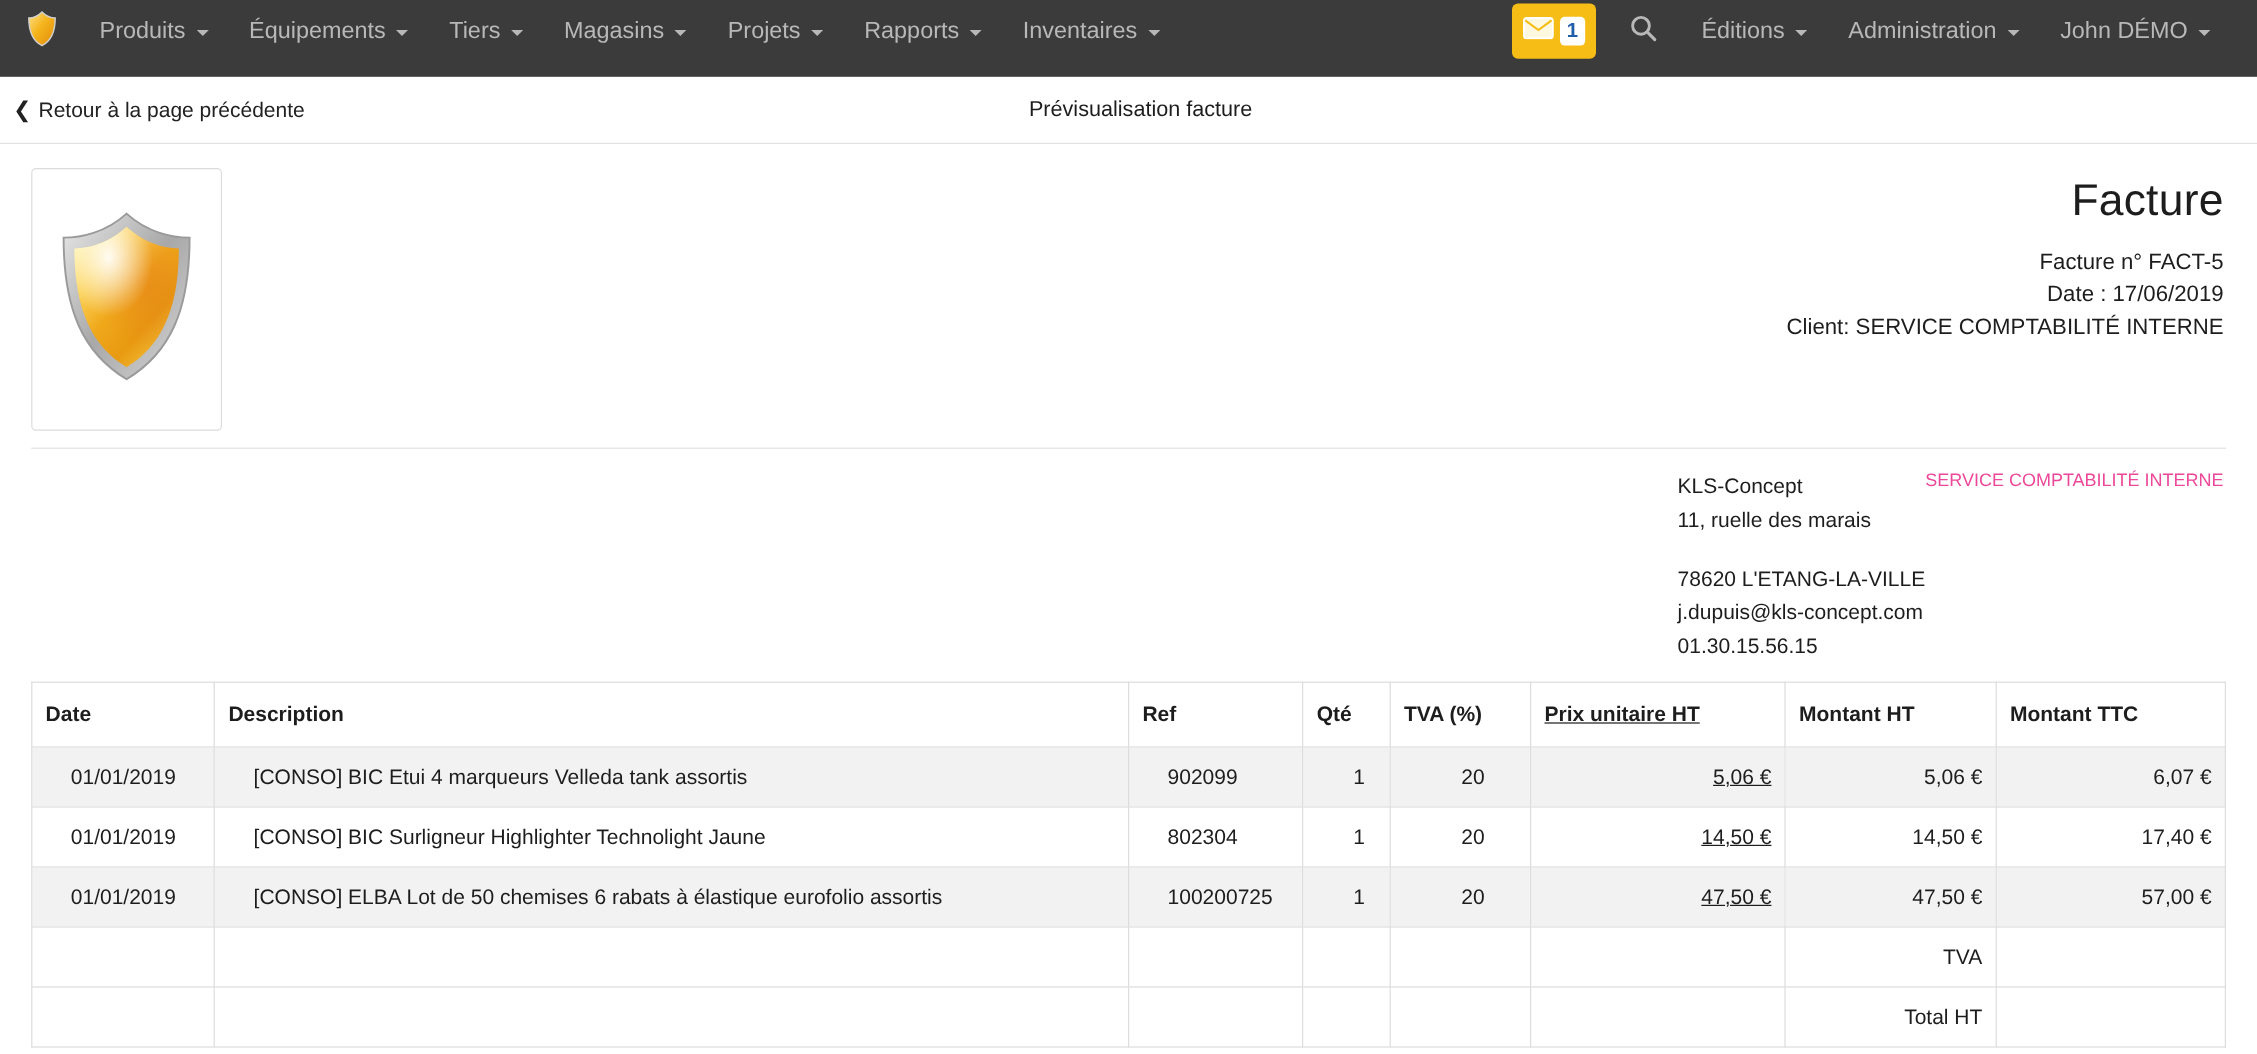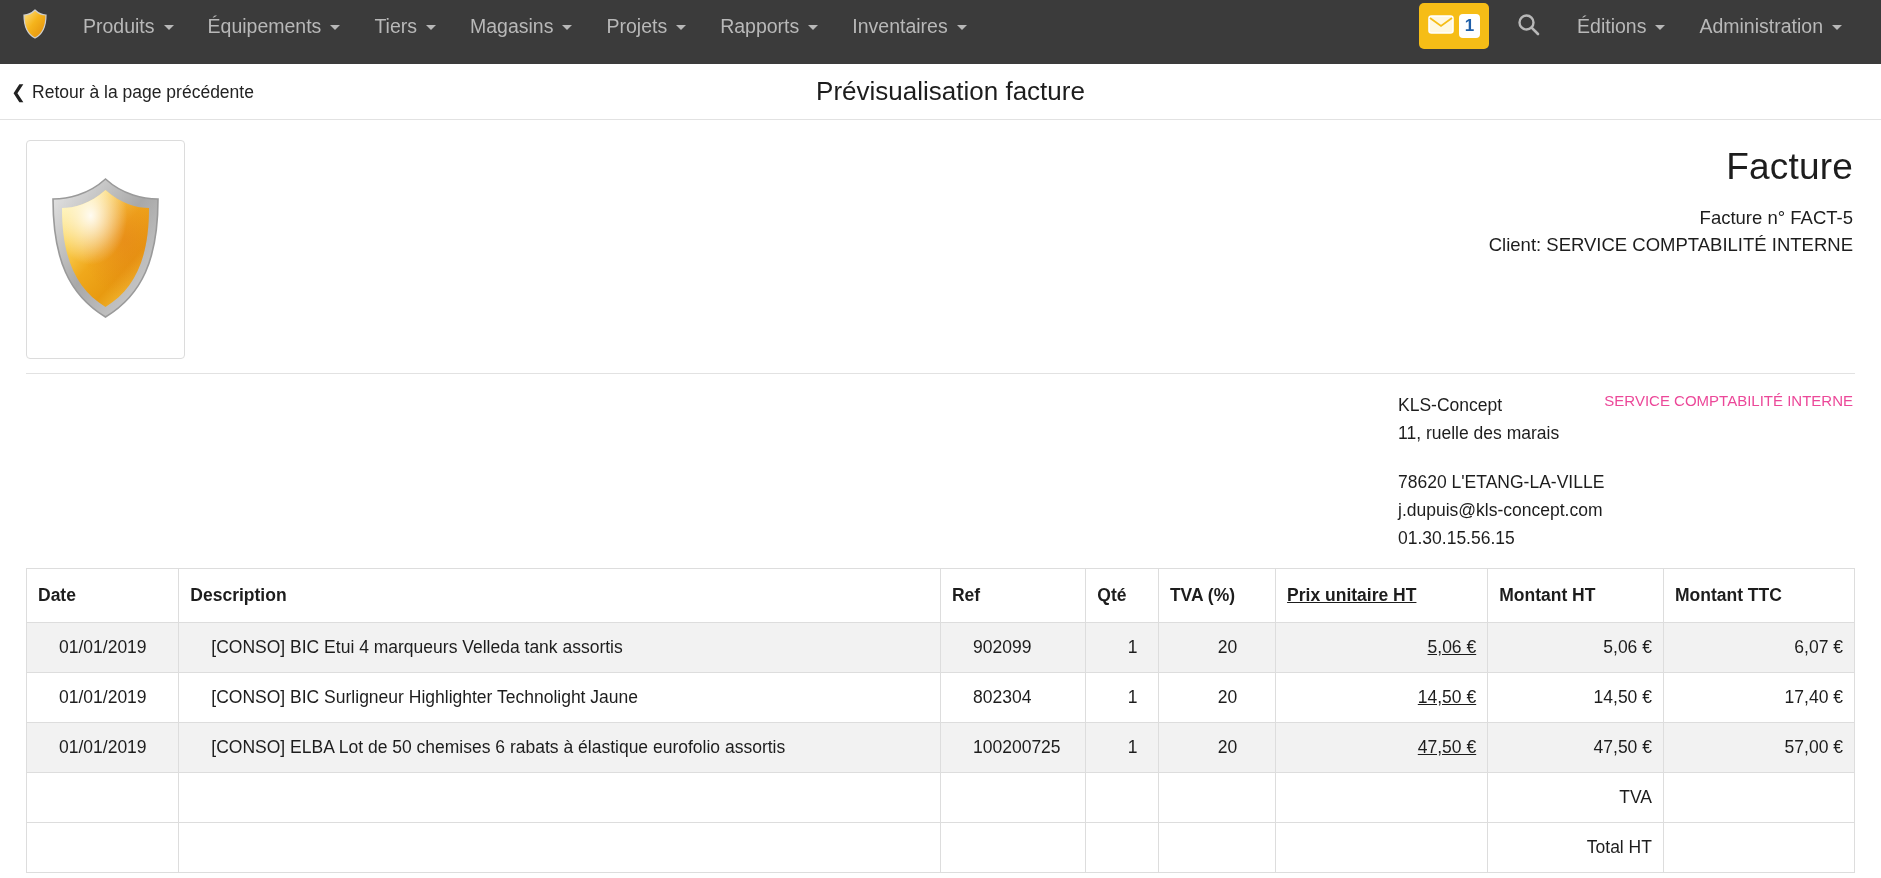--- a/index.html
+++ b/index.html
@@ -90,21 +90,21 @@
     cursor: pointer;
     white-space: nowrap;
   }
   .back-chev {
     font-size: 18px; line-height: 1;
     color: #222; font-weight: 400;
   }
   .page-title {
     width: 100%;
     text-align: center;
-    font-size: 26px;
+    font-size: 18px;
     color: #1d1d1d;
     font-weight: 400;
     padding-left: 20px;
   }
 
   
   .invoice {
     padding: 0 26px;
     position: relative;
   }
@@ -274,20 +274,24 @@
         </svg>
       </span>
     </div>
 
     <div class="nav-item">
       <span>Éditions</span>
       <i class="caret"></i>
     </div>
     <div class="nav-item">
       <span>Administration</span>
+      <i class="caret"></i>
+    </div>
+    <div class="nav-item">
+      <span>John DÉMO</span>
       <i class="caret"></i>
     </div>
   </div>
 </div>
 
 <div class="page-header">
   <div class="back-link">
     <span class="back-chev">❮</span>
     <span>Retour à la page précédente</span>
   </div>
@@ -326,20 +330,21 @@
           <path d="M62.5 17 C47 31 31 35 19 35 C19 85 33 116 62.5 134 C92 116 106 85 106 35 C94 35 78 31 62.5 17 Z" fill="url(#shbody)"></path>
           <path d="M62.5 17 C47 31 31 35 19 35 C19 85 33 116 62.5 134 C92 116 106 85 106 35 C94 35 78 31 62.5 17 Z" fill="url(#shwarm)"></path>
           <path d="M62.5 17 C47 31 31 35 19 35 C19 85 33 116 62.5 134 C92 116 106 85 106 35 C94 35 78 31 62.5 17 Z" fill="url(#shglow)"></path>
         </svg>
       </span>
     </div>
 
     <div class="inv-meta">
       <h1>Facture</h1>
       <div class="line">Facture n° FACT-5</div>
+      <div class="line">Date : 17/06/2019</div>
       <div class="line">Client: SERVICE COMPTABILITÉ INTERNE</div>
     </div>
   </div>
 
   <div class="inv-addr">
     <div class="addr-left">
       <div class="line">KLS-Concept</div>
       <div class="line">11, ruelle des marais</div>
       <div class="spacer"></div>
       <div class="line">78620 L'ETANG-LA-VILLE</div>

